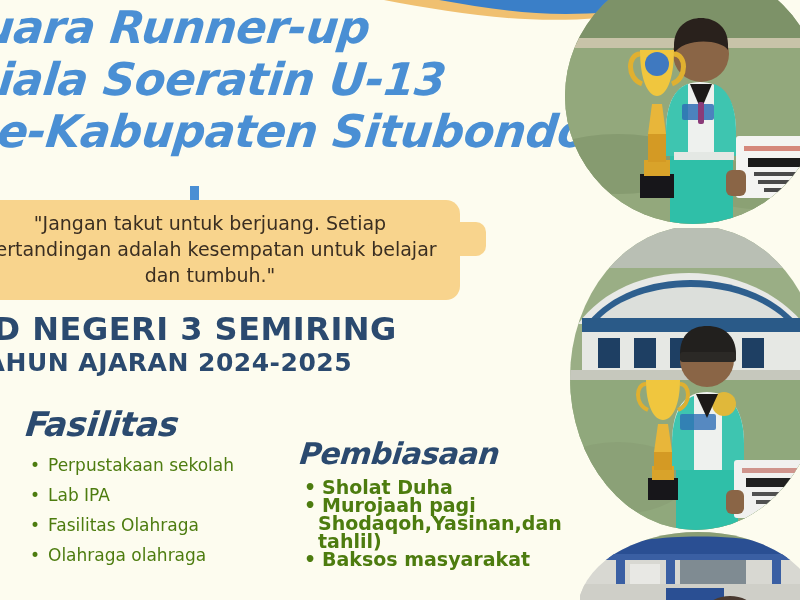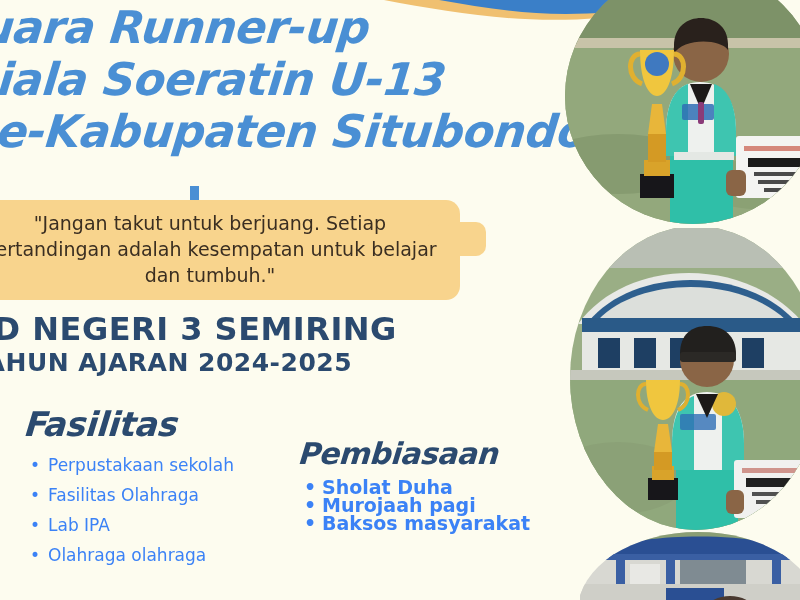--- a/index.html
+++ b/index.html
@@ -155,21 +155,21 @@
 
   ul.bullets {
     list-style: none;
     margin: 6px 0 0 0;
     padding: 0;
   }
   ul.bullets li {
     position: relative;
     padding-left: 22px;
     font-family: "DejaVu Sans", sans-serif;
-    color: #3b82f6;
+    color: #4d7c0f;
   }
   ul.bullets li::before {
     content: "\2022";
     position: absolute;
     left: 4px;
     top: 0;
   }
   .bullets-lg li {
     font-size: 17px;
     line-height: 30px;
@@ -223,32 +223,33 @@
 
   <div class="school-block">
     <div class="school-name">SD NEGERI 3 SEMIRING</div>
     <div class="school-year">TAHUN AJARAN 2024-2025</div>
   </div>
 
   <div class="col-fasilitas">
     <div class="section-heading">Fasilitas</div>
     <ul class="bullets bullets-lg">
       <li>Perpustakaan sekolah</li>
+      <li>Lab IPA</li>
       <li>Fasilitas Olahraga</li>
-      <li>Lab IPA</li>
       <li>Olahraga olahraga</li>
 
     </ul>
   </div>
 
   <div class="col-pembiasaan">
     <div class="section-heading small">Pembiasaan</div>
     <ul class="bullets bullets-sm">
       <li>Sholat Duha</li>
       <li>Murojaah pagi</li>
+      <li class="nobullet">Shodaqoh,Yasinan,dan tahlil)</li>
       <li>Baksos masyarakat</li>
     </ul>
   </div>
 
   <div class="photo" id="photo-1">
     <svg width="262" height="242" viewBox="0 0 262 242">
       <defs>
         <clipPath id="clip1">
             <circle cx="145" cy="112" r="128"></circle>
           </clipPath>

